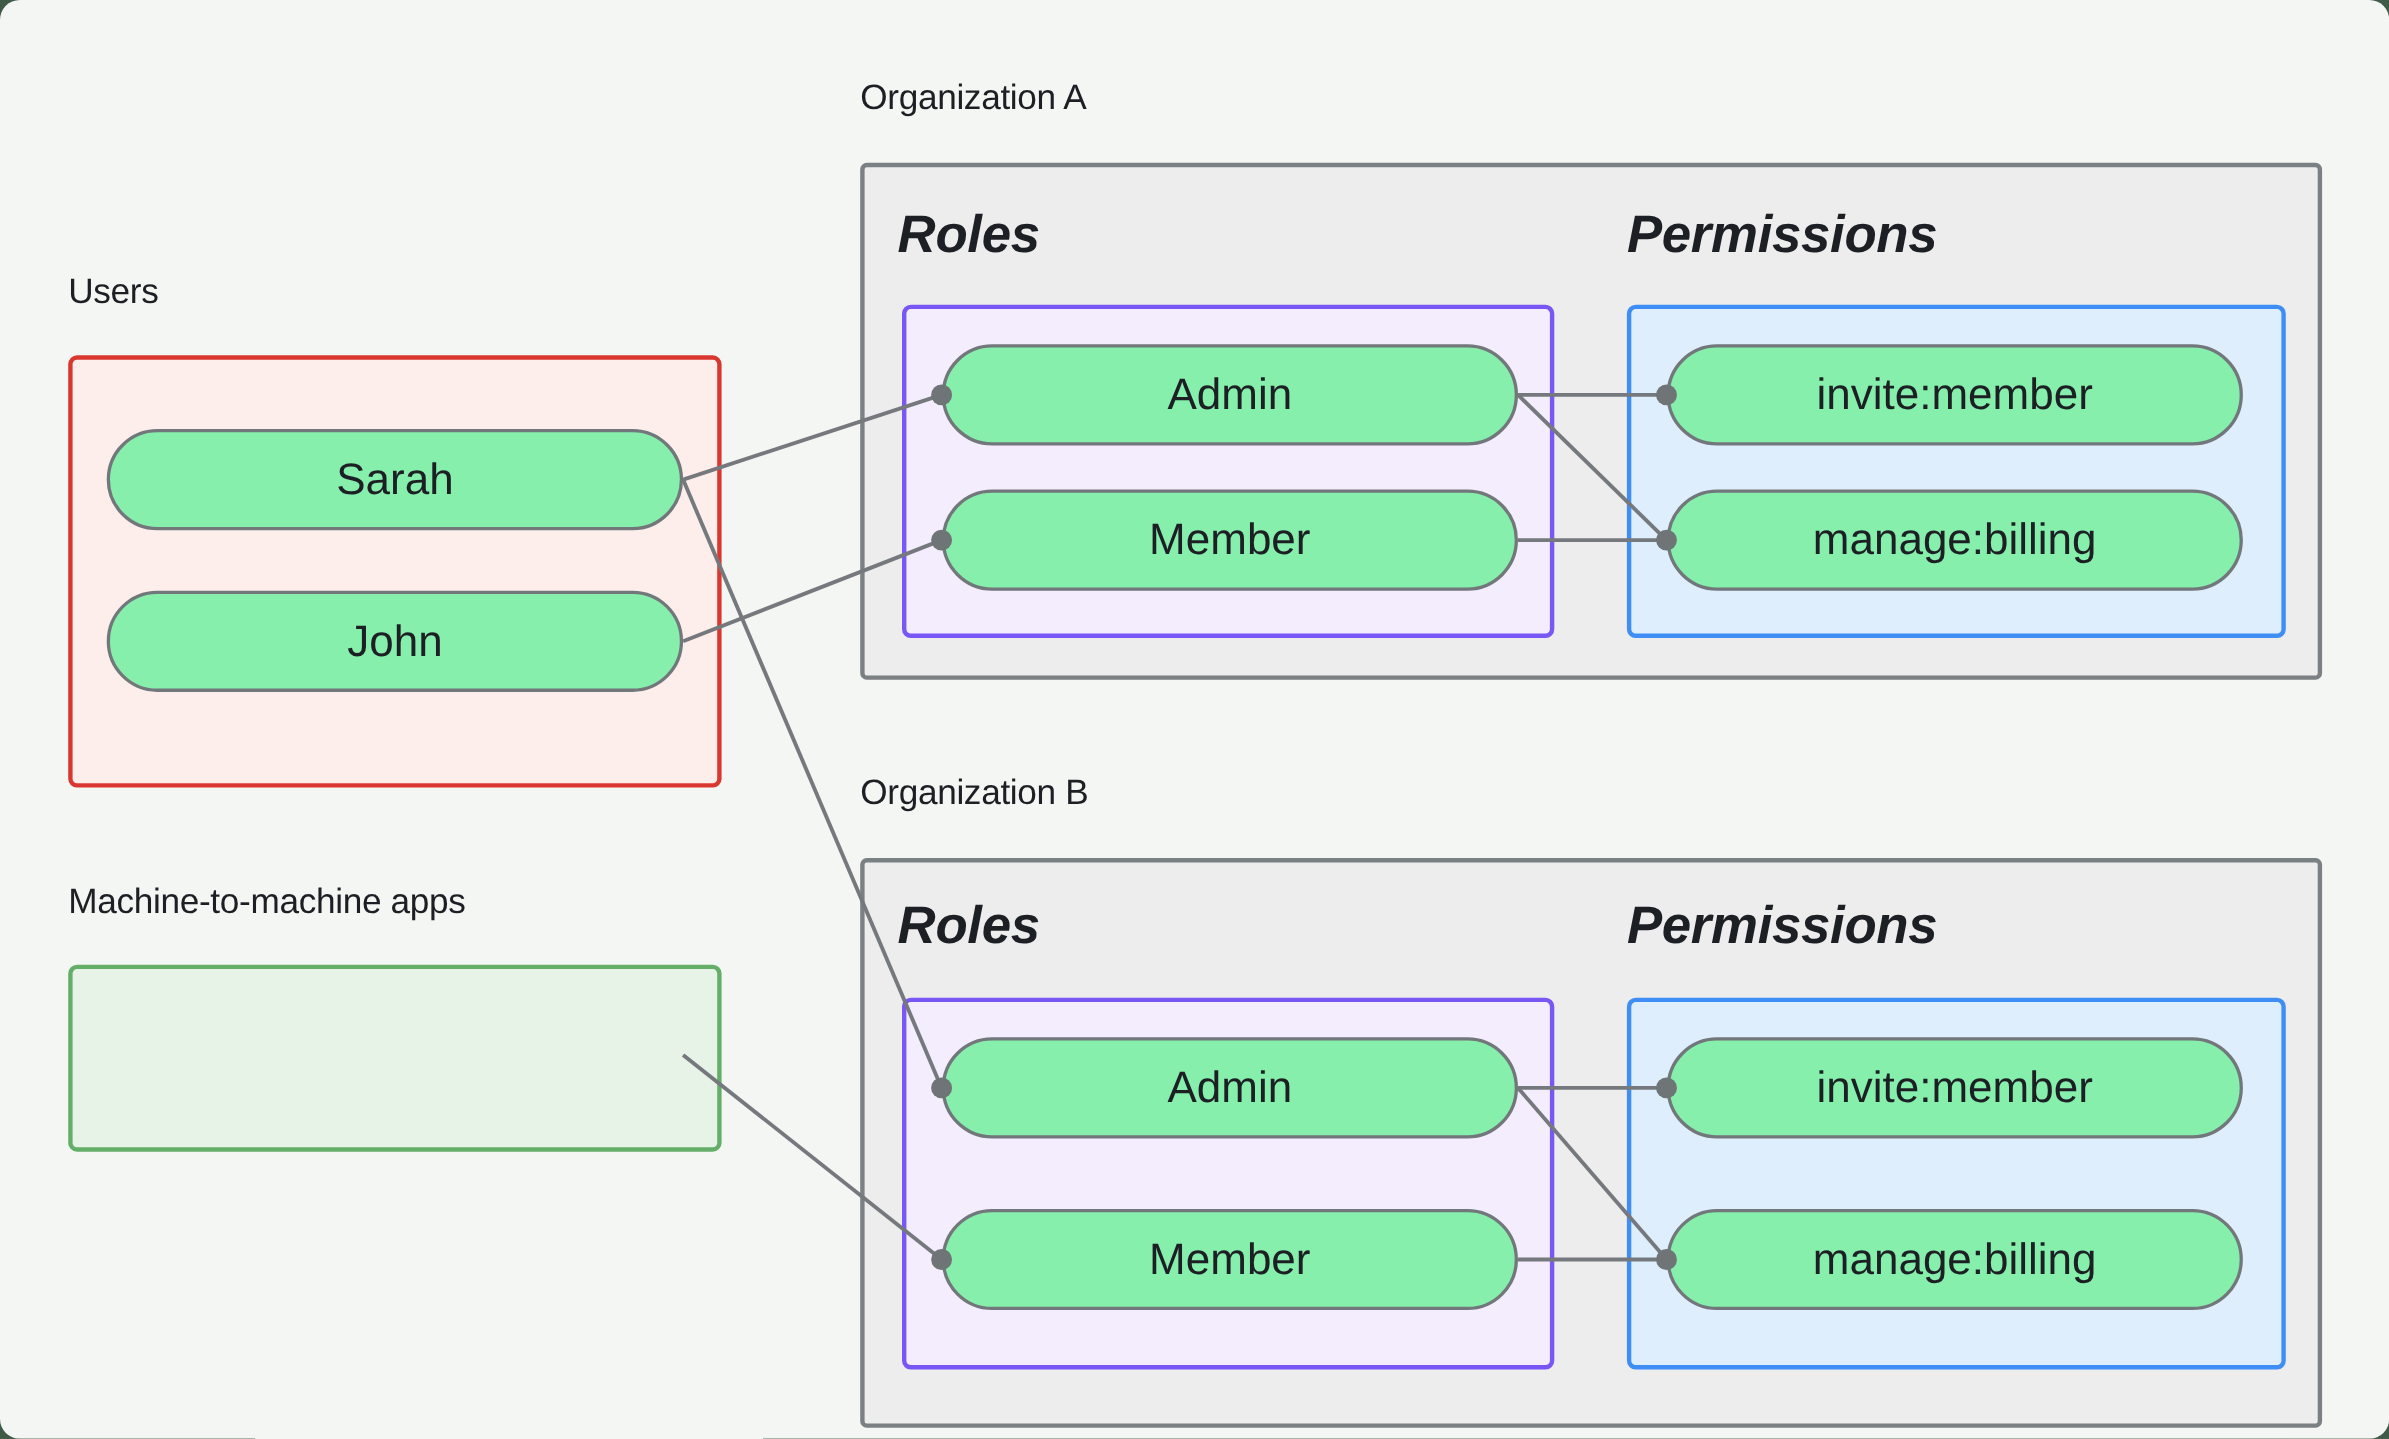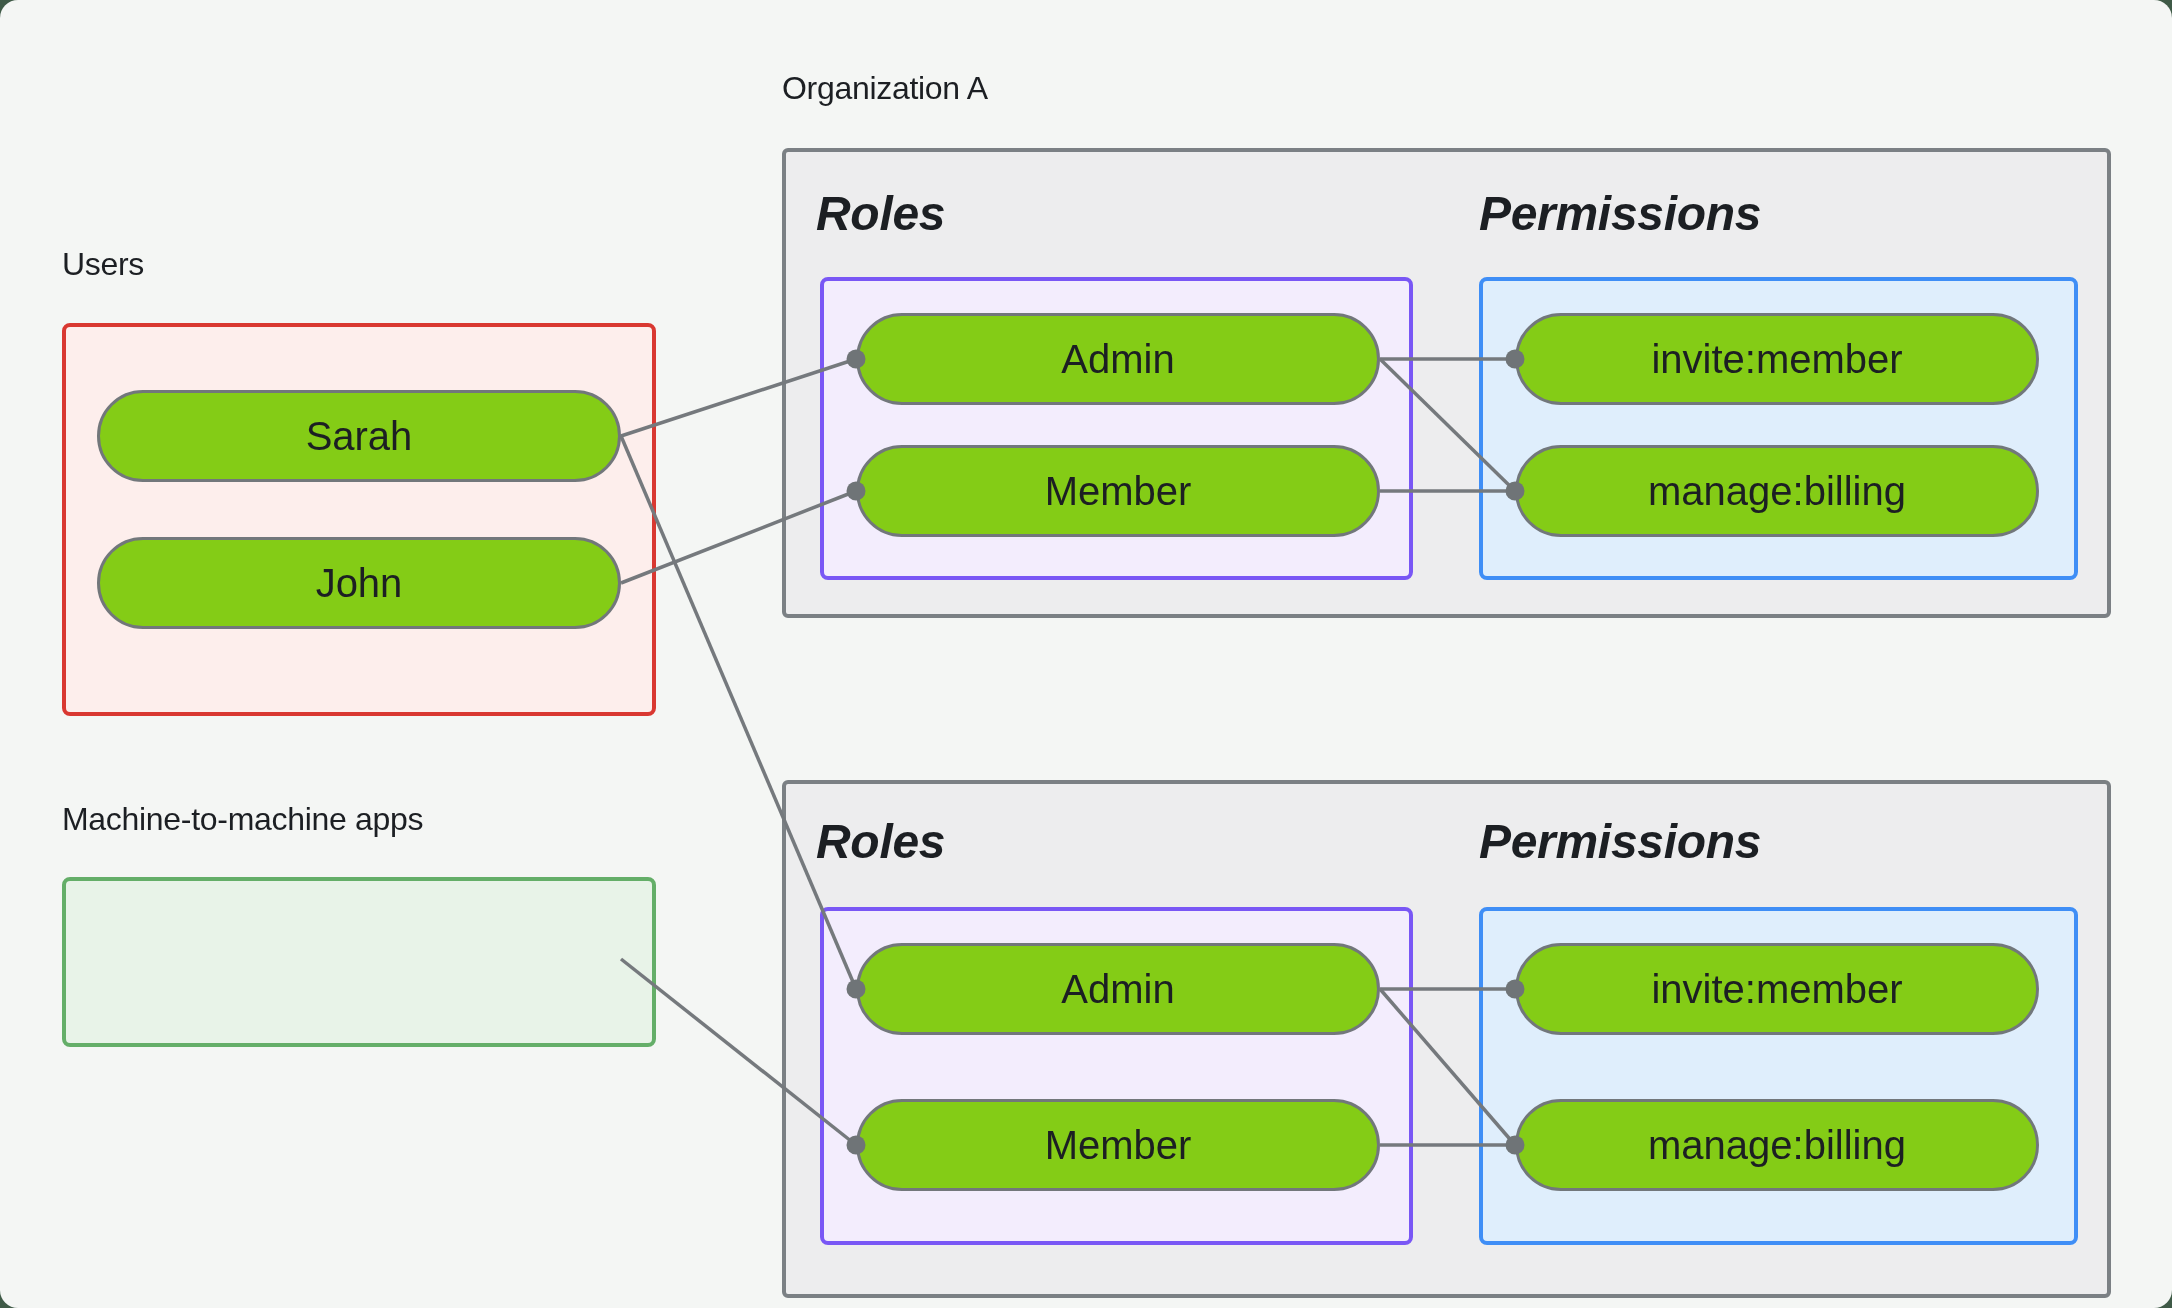--- a/index.html
+++ b/index.html
@@ -7,21 +7,21 @@
   .panel{position:absolute;inset:0;background:#f4f6f4;border-radius:18px;overflow:hidden;}
   .abs{position:absolute;box-sizing:border-box;}
   .section-label{font-size:32px;font-weight:400;line-height:48px;letter-spacing:-0.3px;white-space:nowrap;}
   .sub-label{font-size:48px;font-weight:600;line-height:48px;letter-spacing:-0.3px;white-space:nowrap;font-style:italic;}
   .group-box{border-radius:8px;}
   .org-box{background:#ededee;border:4px solid #7b8084;border-radius:6px;}
   .users-box{background:#fdeeec;border:4px solid #d93831;}
   .m2m-box{background:#e8f3e8;border:4px solid #64ae68;}
   .roles-box{background:#f3edfd;border:4px solid #7957f5;}
   .perms-box{background:#dfeefc;border:4px solid #3f8ef6;}
-  .pill{background:#84cc16;border:3px solid #72777b;border-radius:46px;display:flex;align-items:center;justify-content:center;font-size:40px;font-weight:400;z-index:2;}
+  .pill{background:#86efac;border:3px solid #72777b;border-radius:46px;display:flex;align-items:center;justify-content:center;font-size:40px;font-weight:400;z-index:2;}
   .edges{position:absolute;left:0;top:0;z-index:3;pointer-events:none;}
 </style>
 </head>
 <body>
 
 <div class="stage">
   <div class="panel">
 
     <div class="abs section-label" style="left:62px;top:240px;">Users</div>
     <div class="abs group-box users-box" style="left:62px;top:323px;width:594px;height:393px;"></div>
@@ -47,20 +47,21 @@
     <div class="abs pill" style="left:856px;top:445px;width:524px;height:92px;">
         <span>Member</span>
       </div>
     <div class="abs pill" style="left:1515px;top:313px;width:524px;height:92px;">
         <span>invite:member</span>
       </div>
     <div class="abs pill" style="left:1515px;top:445px;width:524px;height:92px;">
         <span>manage:billing</span>
       </div>
 
+    <div class="abs section-label" style="left:782px;top:696px;">Organization B</div>
     <div class="abs org-box" style="left:782px;top:780px;width:1329px;height:518px;"></div>
     <div class="abs sub-label" style="left:816px;top:818px;">Roles</div>
     <div class="abs sub-label" style="left:1479px;top:818px;">Permissions</div>
     <div class="abs group-box roles-box" style="left:820px;top:907px;width:593px;height:338px;"></div>
     <div class="abs group-box perms-box" style="left:1479px;top:907px;width:599px;height:338px;"></div>
     <div class="abs pill" style="left:856px;top:943px;width:524px;height:92px;">
         <span>Admin</span>
       </div>
     <div class="abs pill" style="left:856px;top:1099px;width:524px;height:92px;">
         <span>Member</span>

